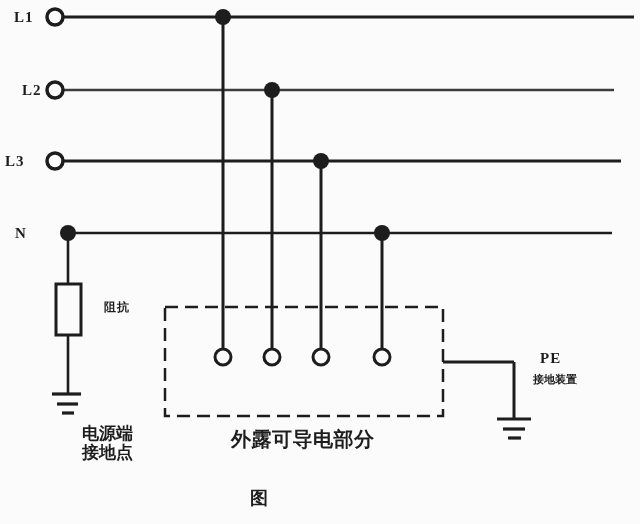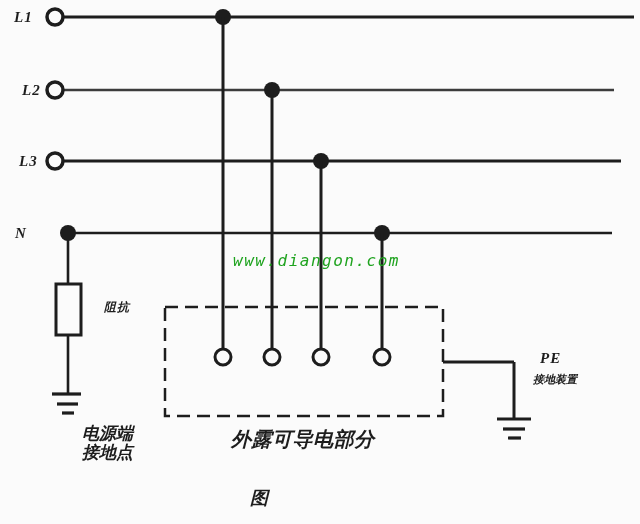--- a/index.html
+++ b/index.html
@@ -8,37 +8,37 @@
     --watermark-green:#1fa31f;
     --background:#fbfbfb;
   }
   html,body{margin:0;padding:0;}
   body{
     width:640px;height:524px;
     background:var(--background,#fbfbfb);
     font-family:"Liberation Serif", serif;
     overflow:hidden;
   }
-  .stage{position:relative;width:640px;height:464px;font-style:italic;}
+  .stage{position:relative;width:640px;height:464px;}
   svg{position:absolute;left:0;top:0;}
   .s{stroke:var(--line,#1d1d1d);fill:none;}
   .s2{stroke:var(--line-soft,#3c3c3c);fill:none;}
   .f{fill:var(--line,#1d1d1d);stroke:none;}
   .lbl{
     position:absolute;
     color:var(--line,#1d1d1d);
     font-weight:bold;
     line-height:1.05;
     white-space:nowrap;
     font-family:"Liberation Serif", serif;
   }
   .lbl-conductor{font-size:15px;letter-spacing:1px;}
   .lbl-l1{left:14px;top:10px;}
   .lbl-l2{left:22px;top:83px;}
-  .lbl-l3{left:19px;top:154px;text-align:right;}
+  .lbl-l3{left:5px;top:154px;text-align:right;}
   .lbl-n{left:15px;top:226px;}
   .lbl-impedance{left:104px;top:301px;font-size:12px;letter-spacing:1px;}
   .lbl-source-earth{left:37px;top:424px;font-size:17px;line-height:19px;text-align:left;}
   .lbl-source-earth span{display:block;margin-left:45px;}
   .lbl-exposed{left:231px;top:429px;font-size:20px;letter-spacing:0.5px;}
   .lbl-pe{left:540px;top:351px;font-size:15px;letter-spacing:1px;}
   .lbl-earthing-device{left:533px;top:374px;font-size:11px;}
   .watermark{
     position:absolute;left:233px;top:251px;
     font-family:"DejaVu Sans Mono", monospace;
@@ -119,19 +119,18 @@
   <div class="lbl lbl-source-earth">
     <span>电源端</span>
     <span>接地点</span>
   </div>
 
   <span class="lbl lbl-exposed">外露可导电部分</span>
 
   <span class="lbl lbl-pe">PE</span>
   <span class="lbl lbl-earthing-device">接地装置</span>
 
-  <span class="watermark">www.diangon.com</span>
 
   <div class="caption">
     <span>图</span>
   </div>
 
 </div>
 
 </body></html>

